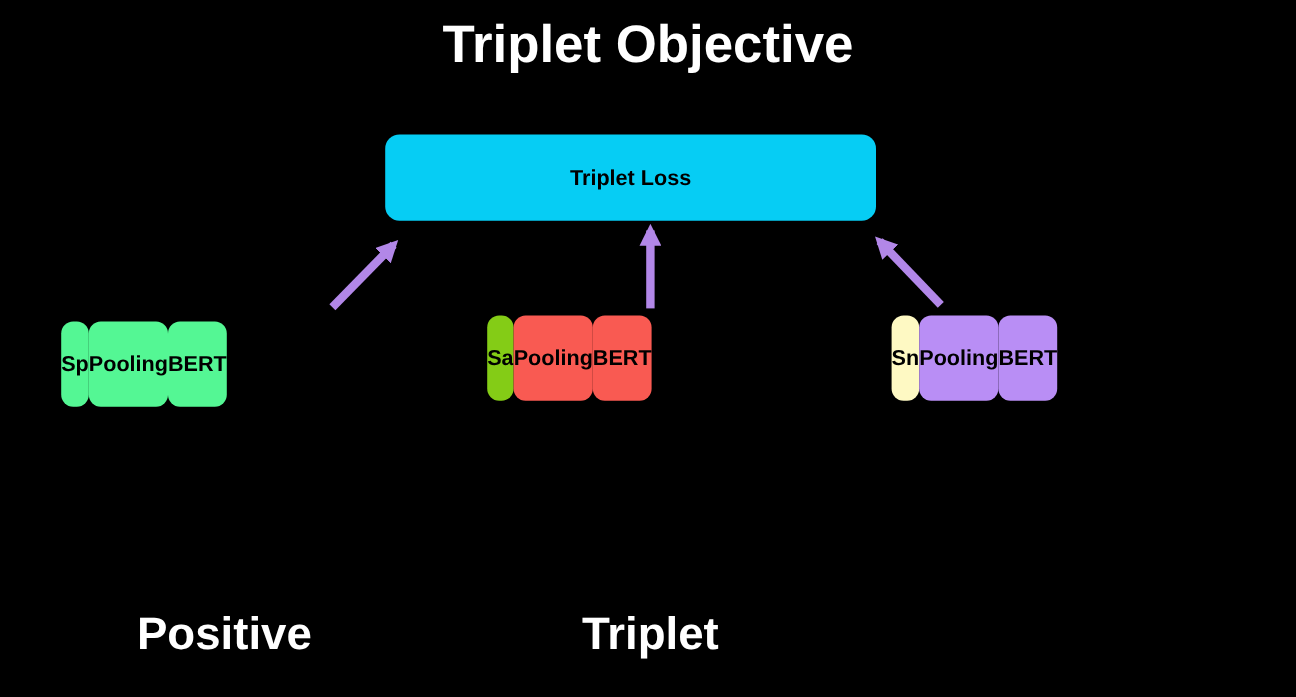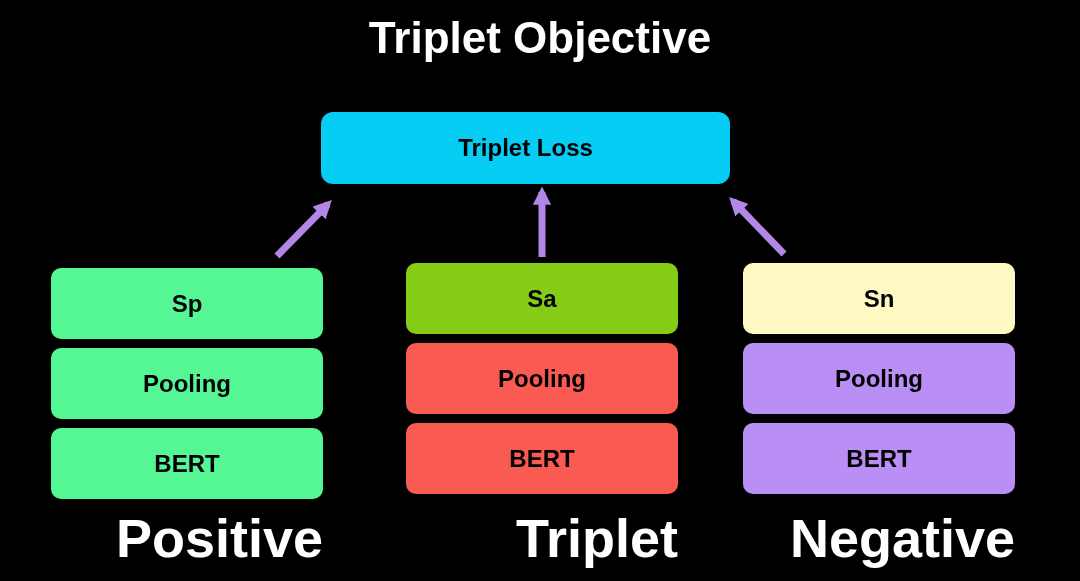--- a/index.html
+++ b/index.html
@@ -38,56 +38,56 @@
     width: 409px;
     height: 72px;
     border-radius: 12px;
     display: flex;
     align-items: center;
     justify-content: center;
   }
   .loss-box span,
   .node span {
     color: #000000;
-    font-size: 24px;
+    font-size: 18px;
     font-weight: 700;
   }
   .arrows {
     position: absolute;
     left: 0;
     top: 0;
     width: 1080px;
     height: 581px;
     pointer-events: none;
   }
   .column {
     position: absolute;
     width: 272px;
     display: flex;
-    flex-direction: column;
+    flex-direction: row;
   }
   .col-positive { left: 51px;  top: 268px; }
   .col-anchor   { left: 406px; top: 263px; }
   .col-negative { left: 743px; top: 263px; }
   .node {
     height: 71px;
     margin-bottom: 9px;
     border-radius: 10px;
     display: flex;
     align-items: center;
     justify-content: center;
   }
   .col-label {
     position: absolute;
     width: 272px;
     top: 509px;
     margin: 0;
-    text-align: right;
+    text-align: center;
     color: #ffffff;
-    font-size: 54px;
+    font-size: 38px;
     font-weight: 700;
     line-height: 1.1;
   }
   .lbl-positive { left: 51px; }
   .lbl-anchor   { left: 406px; }
   .lbl-negative { left: 743px; }
 </style>
 </head>
 <body>
 
@@ -141,15 +141,14 @@
     <div class="node" style="background-color: rgb(185, 142, 245);">
       <span>Pooling</span>
     </div>
     <div class="node" style="background-color: rgb(185, 142, 245);">
       <span>BERT</span>
     </div>
   </div>
 
   <p class="col-label lbl-positive">Positive</p>
   <p class="col-label lbl-anchor">Triplet</p>
-  <p class="col-label lbl-negative">Negative</p>
 
 </div>
 
 </body></html>

